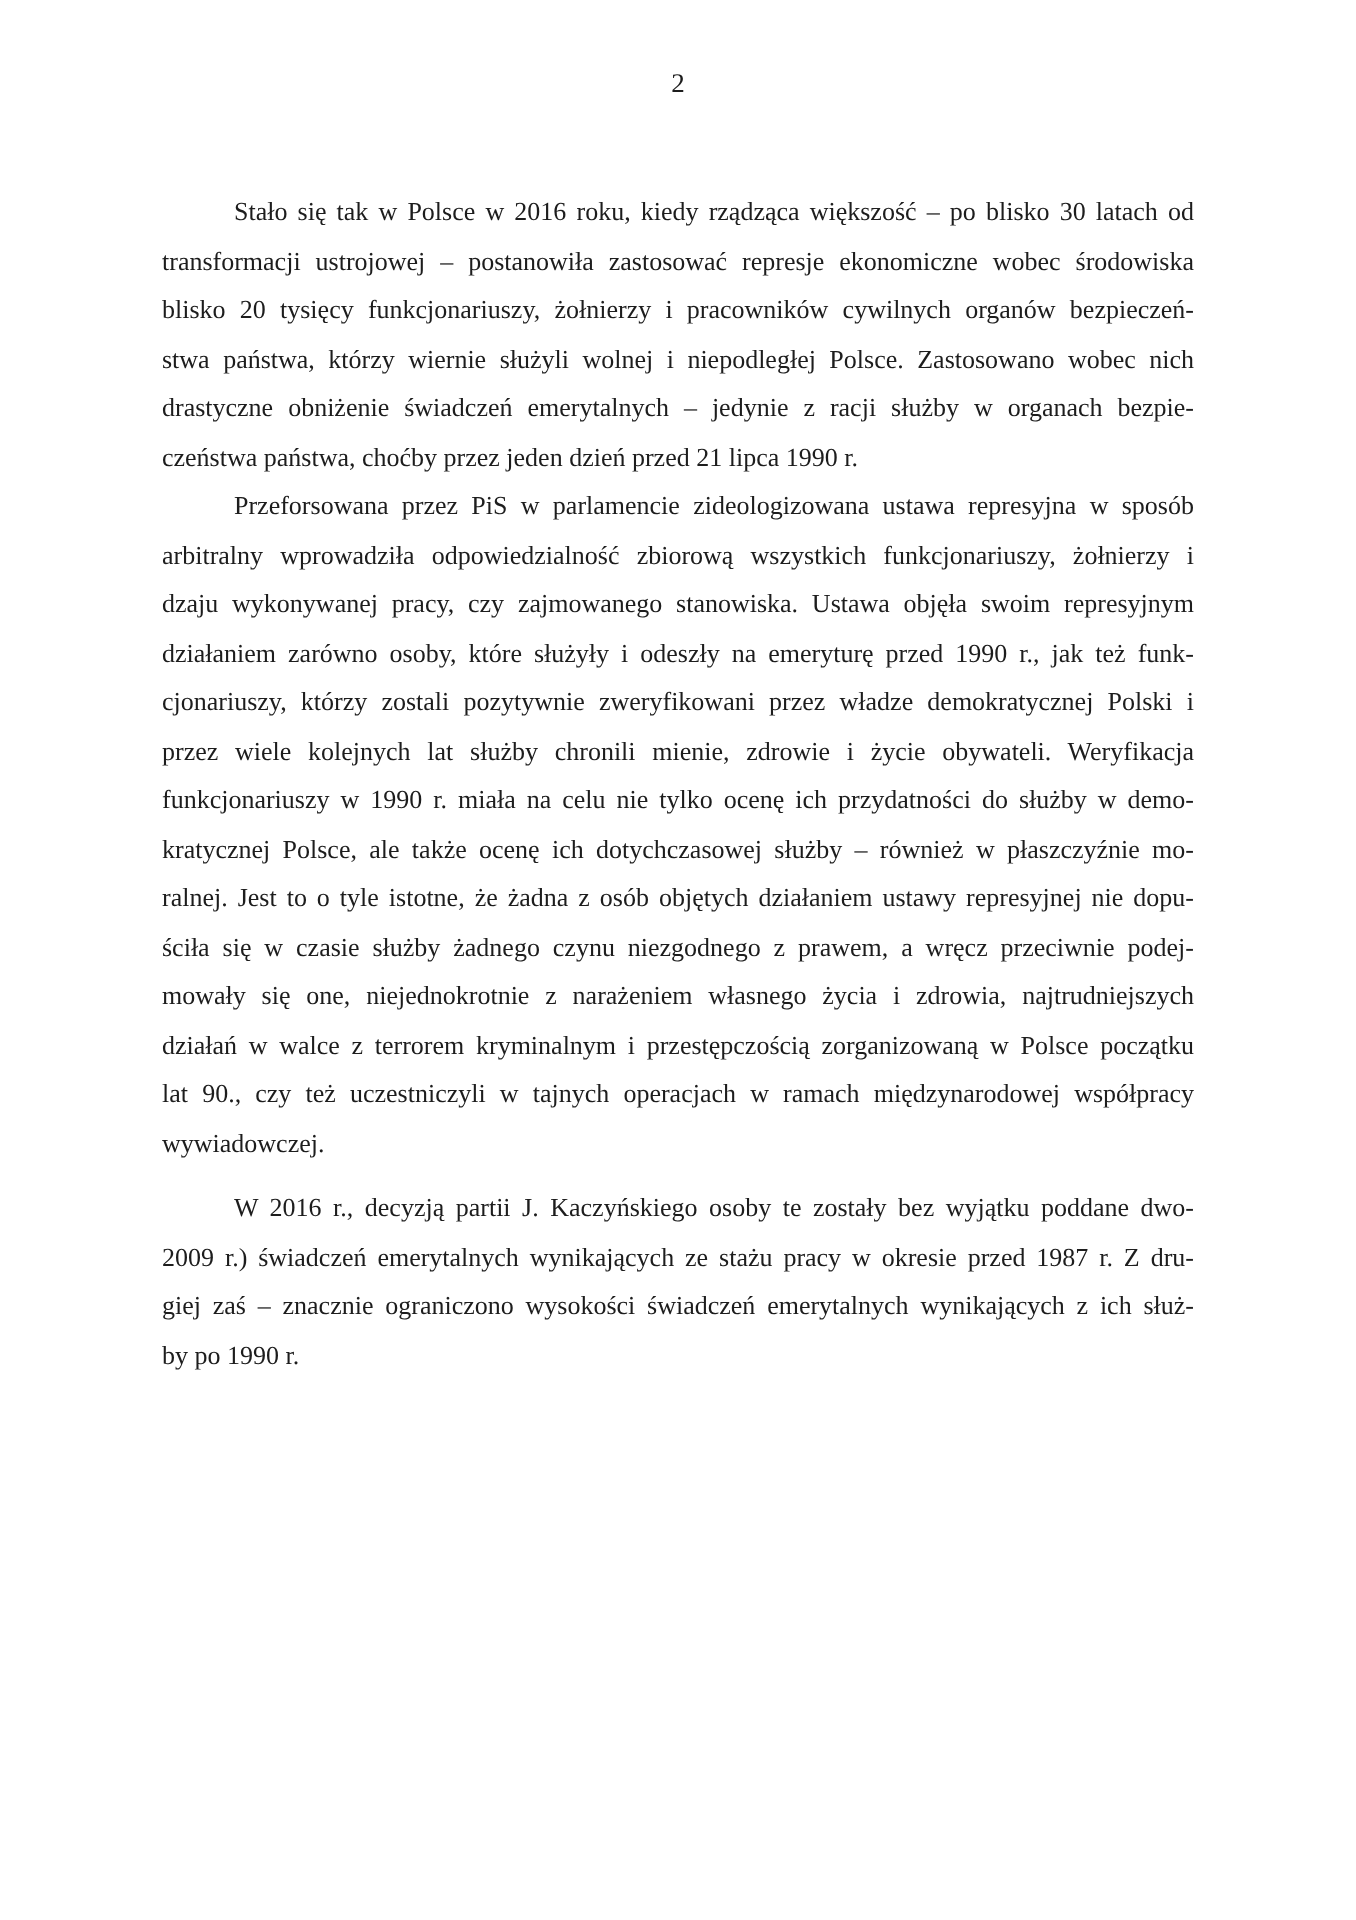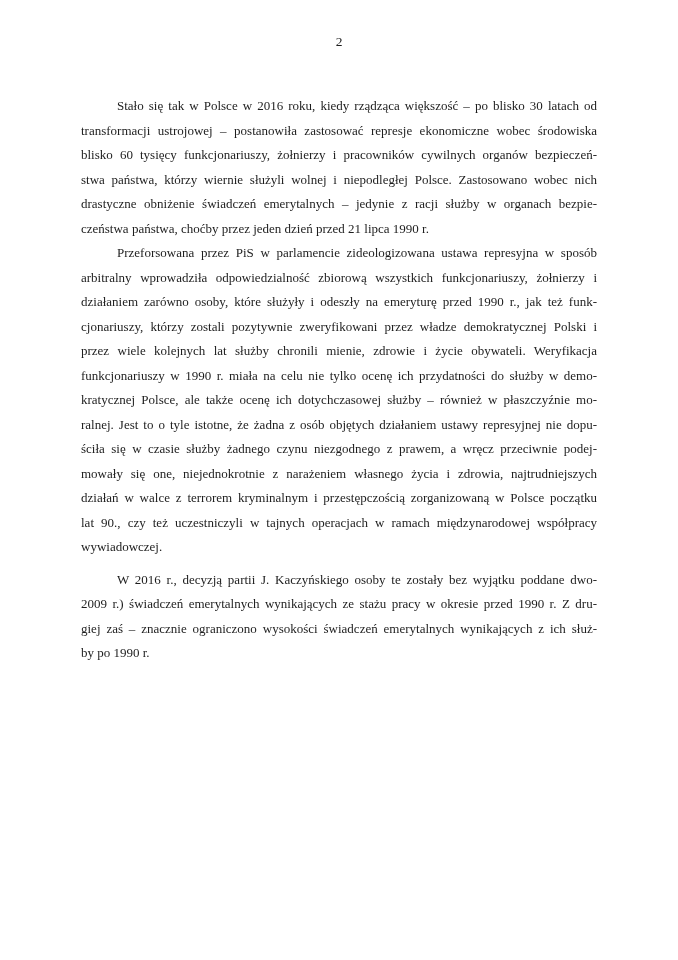--- a/index.html
+++ b/index.html
@@ -59,41 +59,42 @@
 </head>
 <body>
 
 <div class="page">
   <div class="content">
     <div class="pagenum">2</div>
     <div class="body-text">
         <p class="para">
           <span class="line first">Stało się tak w Polsce w 2016 roku, kiedy rządząca większość – po blisko 30 latach od</span>
           <span class="line">transformacji ustrojowej – postanowiła zastosować represje ekonomiczne wobec środowiska</span>
-          <span class="line">blisko 60 tysięcy funkcjonariuszy, żołnierzy i pracowników cywilnych organów bezpieczeń-</span>
+          <span class="line">blisko 20 tysięcy funkcjonariuszy, żołnierzy i pracowników cywilnych organów bezpieczeń-</span>
           <span class="line">stwa państwa, którzy wiernie służyli wolnej i niepodległej Polsce. Zastosowano wobec nich</span>
           <span class="line">drastyczne obniżenie świadczeń emerytalnych – jedynie z racji służby w organach bezpie-</span>
           <span class="line last">czeństwa państwa, choćby przez jeden dzień przed 21 lipca 1990 r.</span>
         </p>
         <p class="para">
           <span class="line first">Przeforsowana przez PiS w parlamencie zideologizowana ustawa represyjna w sposób</span>
           <span class="line">arbitralny wprowadziła odpowiedzialność zbiorową wszystkich funkcjonariuszy, żołnierzy i</span>
+          <span class="line">dzaju wykonywanej pracy, czy zajmowanego stanowiska. Ustawa objęła swoim represyjnym</span>
           <span class="line">działaniem zarówno osoby, które służyły i odeszły na emeryturę przed 1990 r., jak też funk-</span>
           <span class="line">cjonariuszy, którzy zostali pozytywnie zweryfikowani przez władze demokratycznej Polski i</span>
           <span class="line">przez wiele kolejnych lat służby chronili mienie, zdrowie i życie obywateli. Weryfikacja</span>
           <span class="line">funkcjonariuszy w 1990 r. miała na celu nie tylko ocenę ich przydatności do służby w demo-</span>
           <span class="line">kratycznej Polsce, ale także ocenę ich dotychczasowej służby – również w płaszczyźnie mo-</span>
           <span class="line">ralnej. Jest to o tyle istotne, że żadna z osób objętych działaniem ustawy represyjnej nie dopu-</span>
           <span class="line">ściła się w czasie służby żadnego czynu niezgodnego z prawem, a wręcz przeciwnie podej-</span>
           <span class="line">mowały się one, niejednokrotnie z narażeniem własnego życia i zdrowia, najtrudniejszych</span>
           <span class="line">działań w walce z terrorem kryminalnym i przestępczością zorganizowaną w Polsce początku</span>
           <span class="line">lat 90., czy też uczestniczyli w tajnych operacjach w ramach międzynarodowej współpracy</span>
           <span class="line last">wywiadowczej.</span>
         </p>
         <p class="para">
           <span class="line first">W 2016 r., decyzją partii J. Kaczyńskiego osoby te zostały bez wyjątku poddane dwo-</span>
-          <span class="line">2009 r.) świadczeń emerytalnych wynikających ze stażu pracy w okresie przed 1990 r. Z dru-</span>
+          <span class="line">2009 r.) świadczeń emerytalnych wynikających ze stażu pracy w okresie przed 1987 r. Z dru-</span>
           <span class="line">giej zaś – znacznie ograniczono wysokości świadczeń emerytalnych wynikających z ich służ-</span>
           <span class="line last">by po 1990 r.</span>
         </p>
       </div>
   </div>
 </div>
 
 </body></html>

